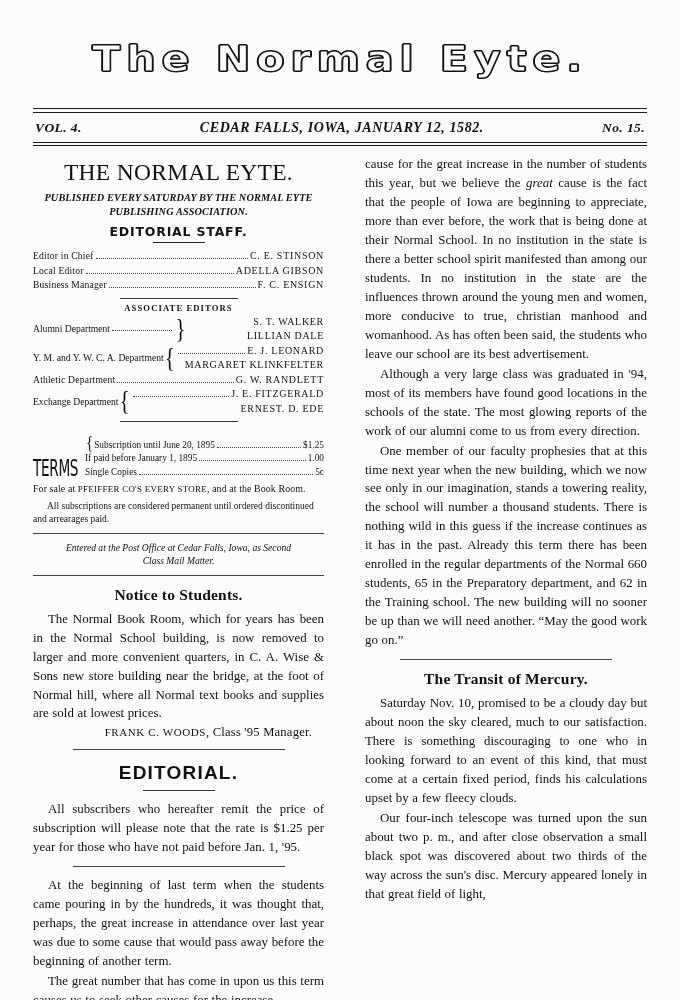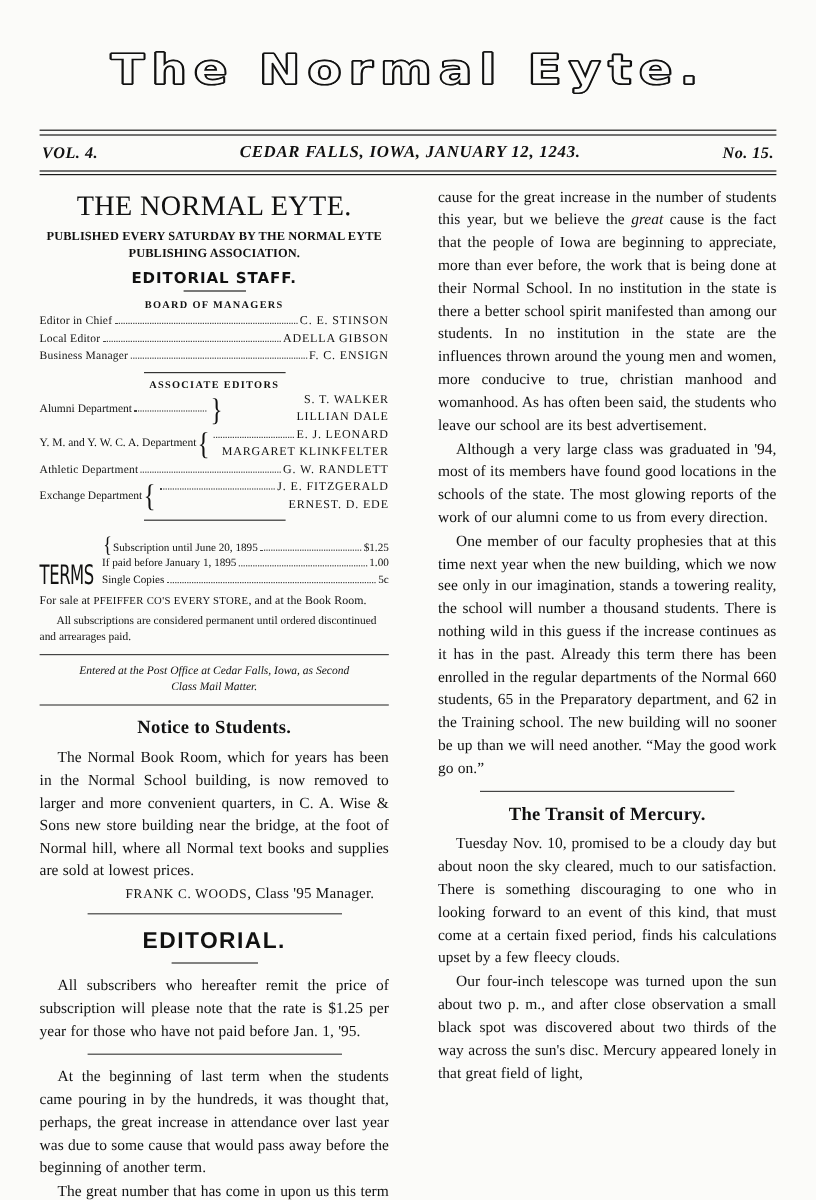--- a/index.html
+++ b/index.html
@@ -95,20 +95,21 @@
   .paper-name {
     text-align: center;
     font-size: 23.5px;
     letter-spacing: 0.3px;
     margin: 4px 0 5px 0;
     font-weight: 400;
     font-family: "Liberation Serif", serif;
   }
   .published-by {
     text-align: center;
+    font-style: italic;
     font-weight: 700;
     font-size: 10.3px;
     line-height: 1.32;
     letter-spacing: 0.1px;
     margin-bottom: 6px;
   }
   .editorial-staff {
     text-align: center;
     font-family: "DejaVu Sans", sans-serif;
     font-weight: 700;
@@ -295,41 +296,40 @@
 <div id="page">
 
   <div class="masthead">
     <div class="masthead-title">The Normal Eyte.</div>
   </div>
 
   <div class="rule-double"></div>
 
   <div class="volume-line">
     <span class="vol">VOL. 4.</span>
-    <span class="place">CEDAR FALLS, IOWA, JANUARY 12, 1243.</span>
+    <span class="place">CEDAR FALLS, IOWA, JANUARY 12, 1582.</span>
     <span class="no">No. 15.</span>
   </div>
 
   <div class="rule-double-b"></div>
 
   <div class="columns">
 
     <div class="col col-left">
 
       <div class="paper-name">THE NORMAL EYTE.</div>
 
       <div class="published-by">
         <div>PUBLISHED EVERY SATURDAY BY THE NORMAL EYTE</div>
         <div>PUBLISHING ASSOCIATION.</div>
       </div>
 
       <div class="editorial-staff">EDITORIAL STAFF.</div>
       <div class="mini-rule"></div>
 
-      <div class="section-cap">BOARD OF MANAGERS</div>
 
       <div class="staff-line">
         <span class="staff-role">Editor in Chief</span>
         <span class="leader"></span>
         <span class="staff-name">C. E. STINSON</span>
       </div>
       <div class="staff-line">
         <span class="staff-role">Local Editor</span>
         <span class="leader"></span>
         <span class="staff-name">ADELLA GIBSON</span>
@@ -453,18 +453,18 @@
 
       <p class="body no-indent"><span>cause for the great increase in the number of students this year, but we believe the </span><em>great</em><span> cause is the fact that the people of Iowa are beginning to appreciate, more than ever before, the work that is being done at their Normal School.  In no institution in the state is there a better school spirit manifested than among our students.  In no institution in the state are the influences thrown around the young men and women, more conducive to true, christian manhood and womanhood.  As has often been said, the students who leave our school are its best advertisement.</span></p>
 
       <p class="body">Although a very large class was graduated in '94, most of its members have found good locations in the schools of the state.  The most glowing reports of the work of our alumni come to us from every direction.</p>
 
       <p class="body">One member of our faculty prophesies that at this time next year when the new building, which we now see only in our imagination, stands a towering reality, the school will number a thousand students.  There is nothing wild in this guess if the increase continues as it has in the past.  Already this term there has been enrolled in the regular departments of the Normal 660 students, 65 in the Preparatory department, and 62 in the Training school.  The new building will no sooner be up than we will need another.  “May the good work go on.”</p>
 
       <div class="rule-mid-short"></div>
 
       <h2 class="heading">The Transit of Mercury.</h2>
-      <p class="body">Tuesday Nov. 10, promised to be a cloudy day but about noon the sky cleared, much to our satisfaction.  There is something discouraging to one who in looking forward to an event of this kind, that must come at a certain fixed period, finds his calculations upset by a few fleecy clouds.</p>
+      <p class="body">Saturday Nov. 10, promised to be a cloudy day but about noon the sky cleared, much to our satisfaction.  There is something discouraging to one who in looking forward to an event of this kind, that must come at a certain fixed period, finds his calculations upset by a few fleecy clouds.</p>
       <p class="body">Our four-inch telescope was turned upon the sun about two p. m., and after close observation a small black spot was discovered about two thirds of the way across the sun's disc.  Mercury appeared lonely in that great field of light,</p>
     </div>
 
   </div>
 </div>
 
 </body></html>

